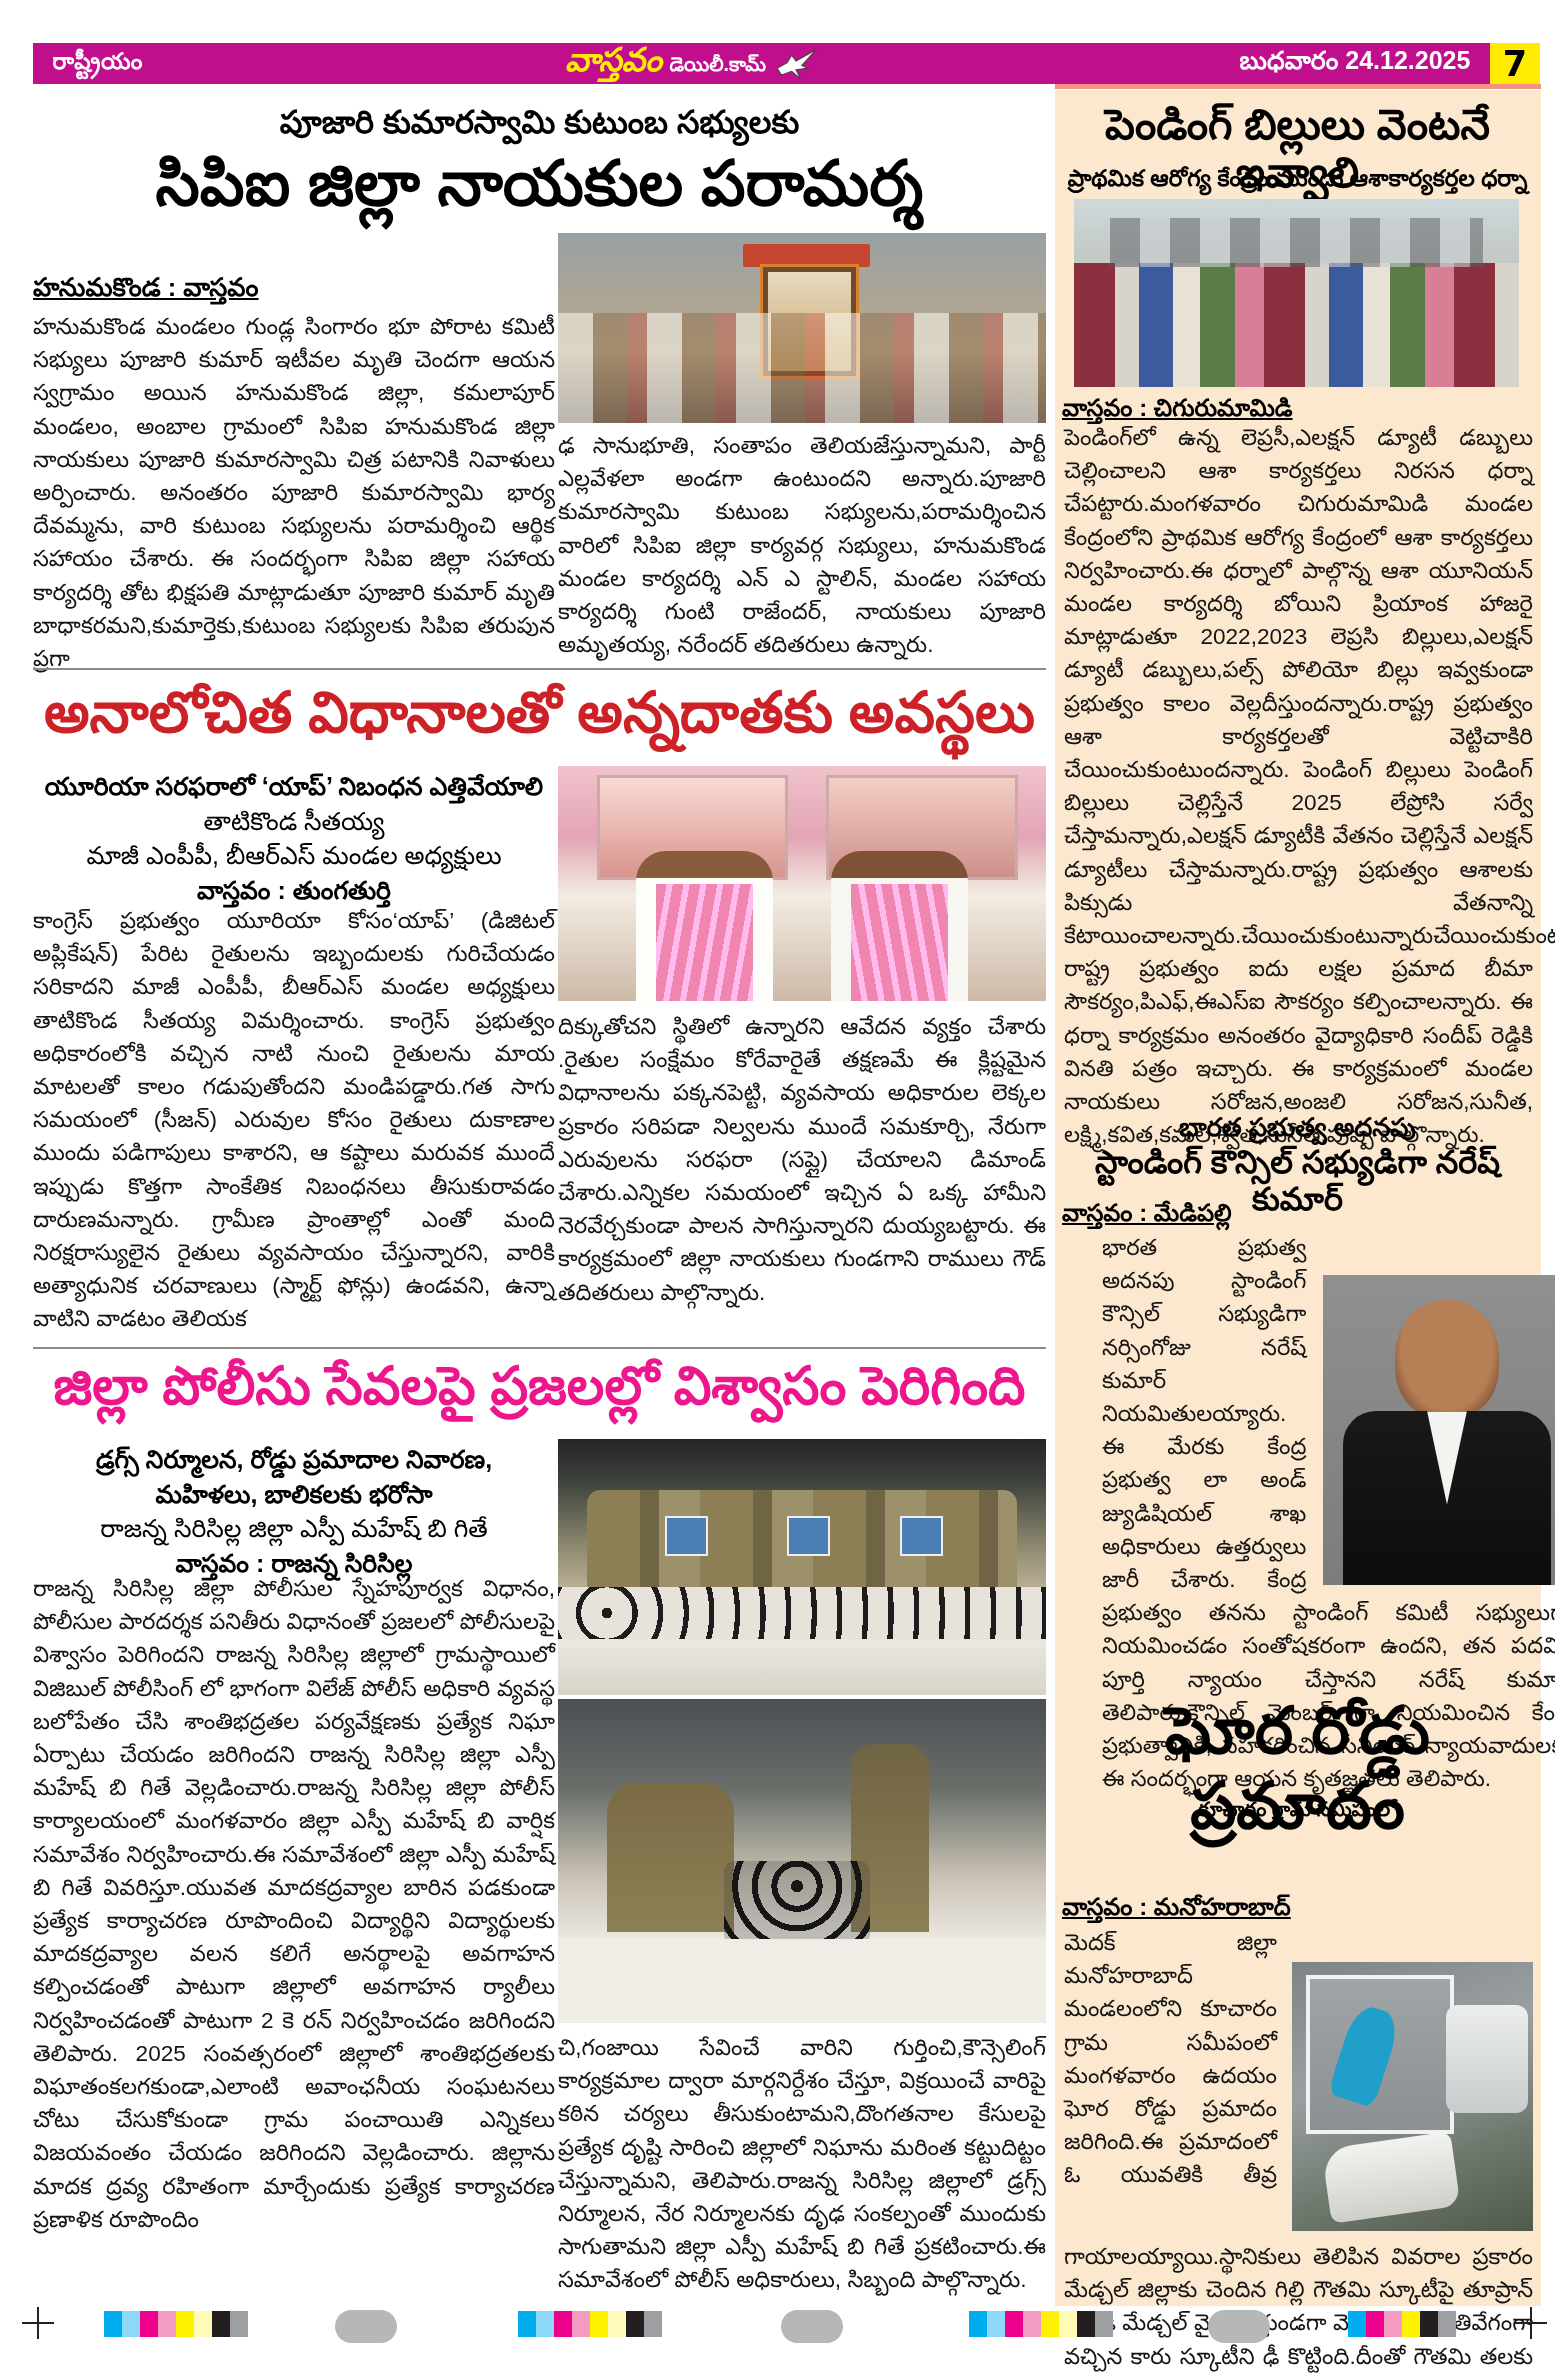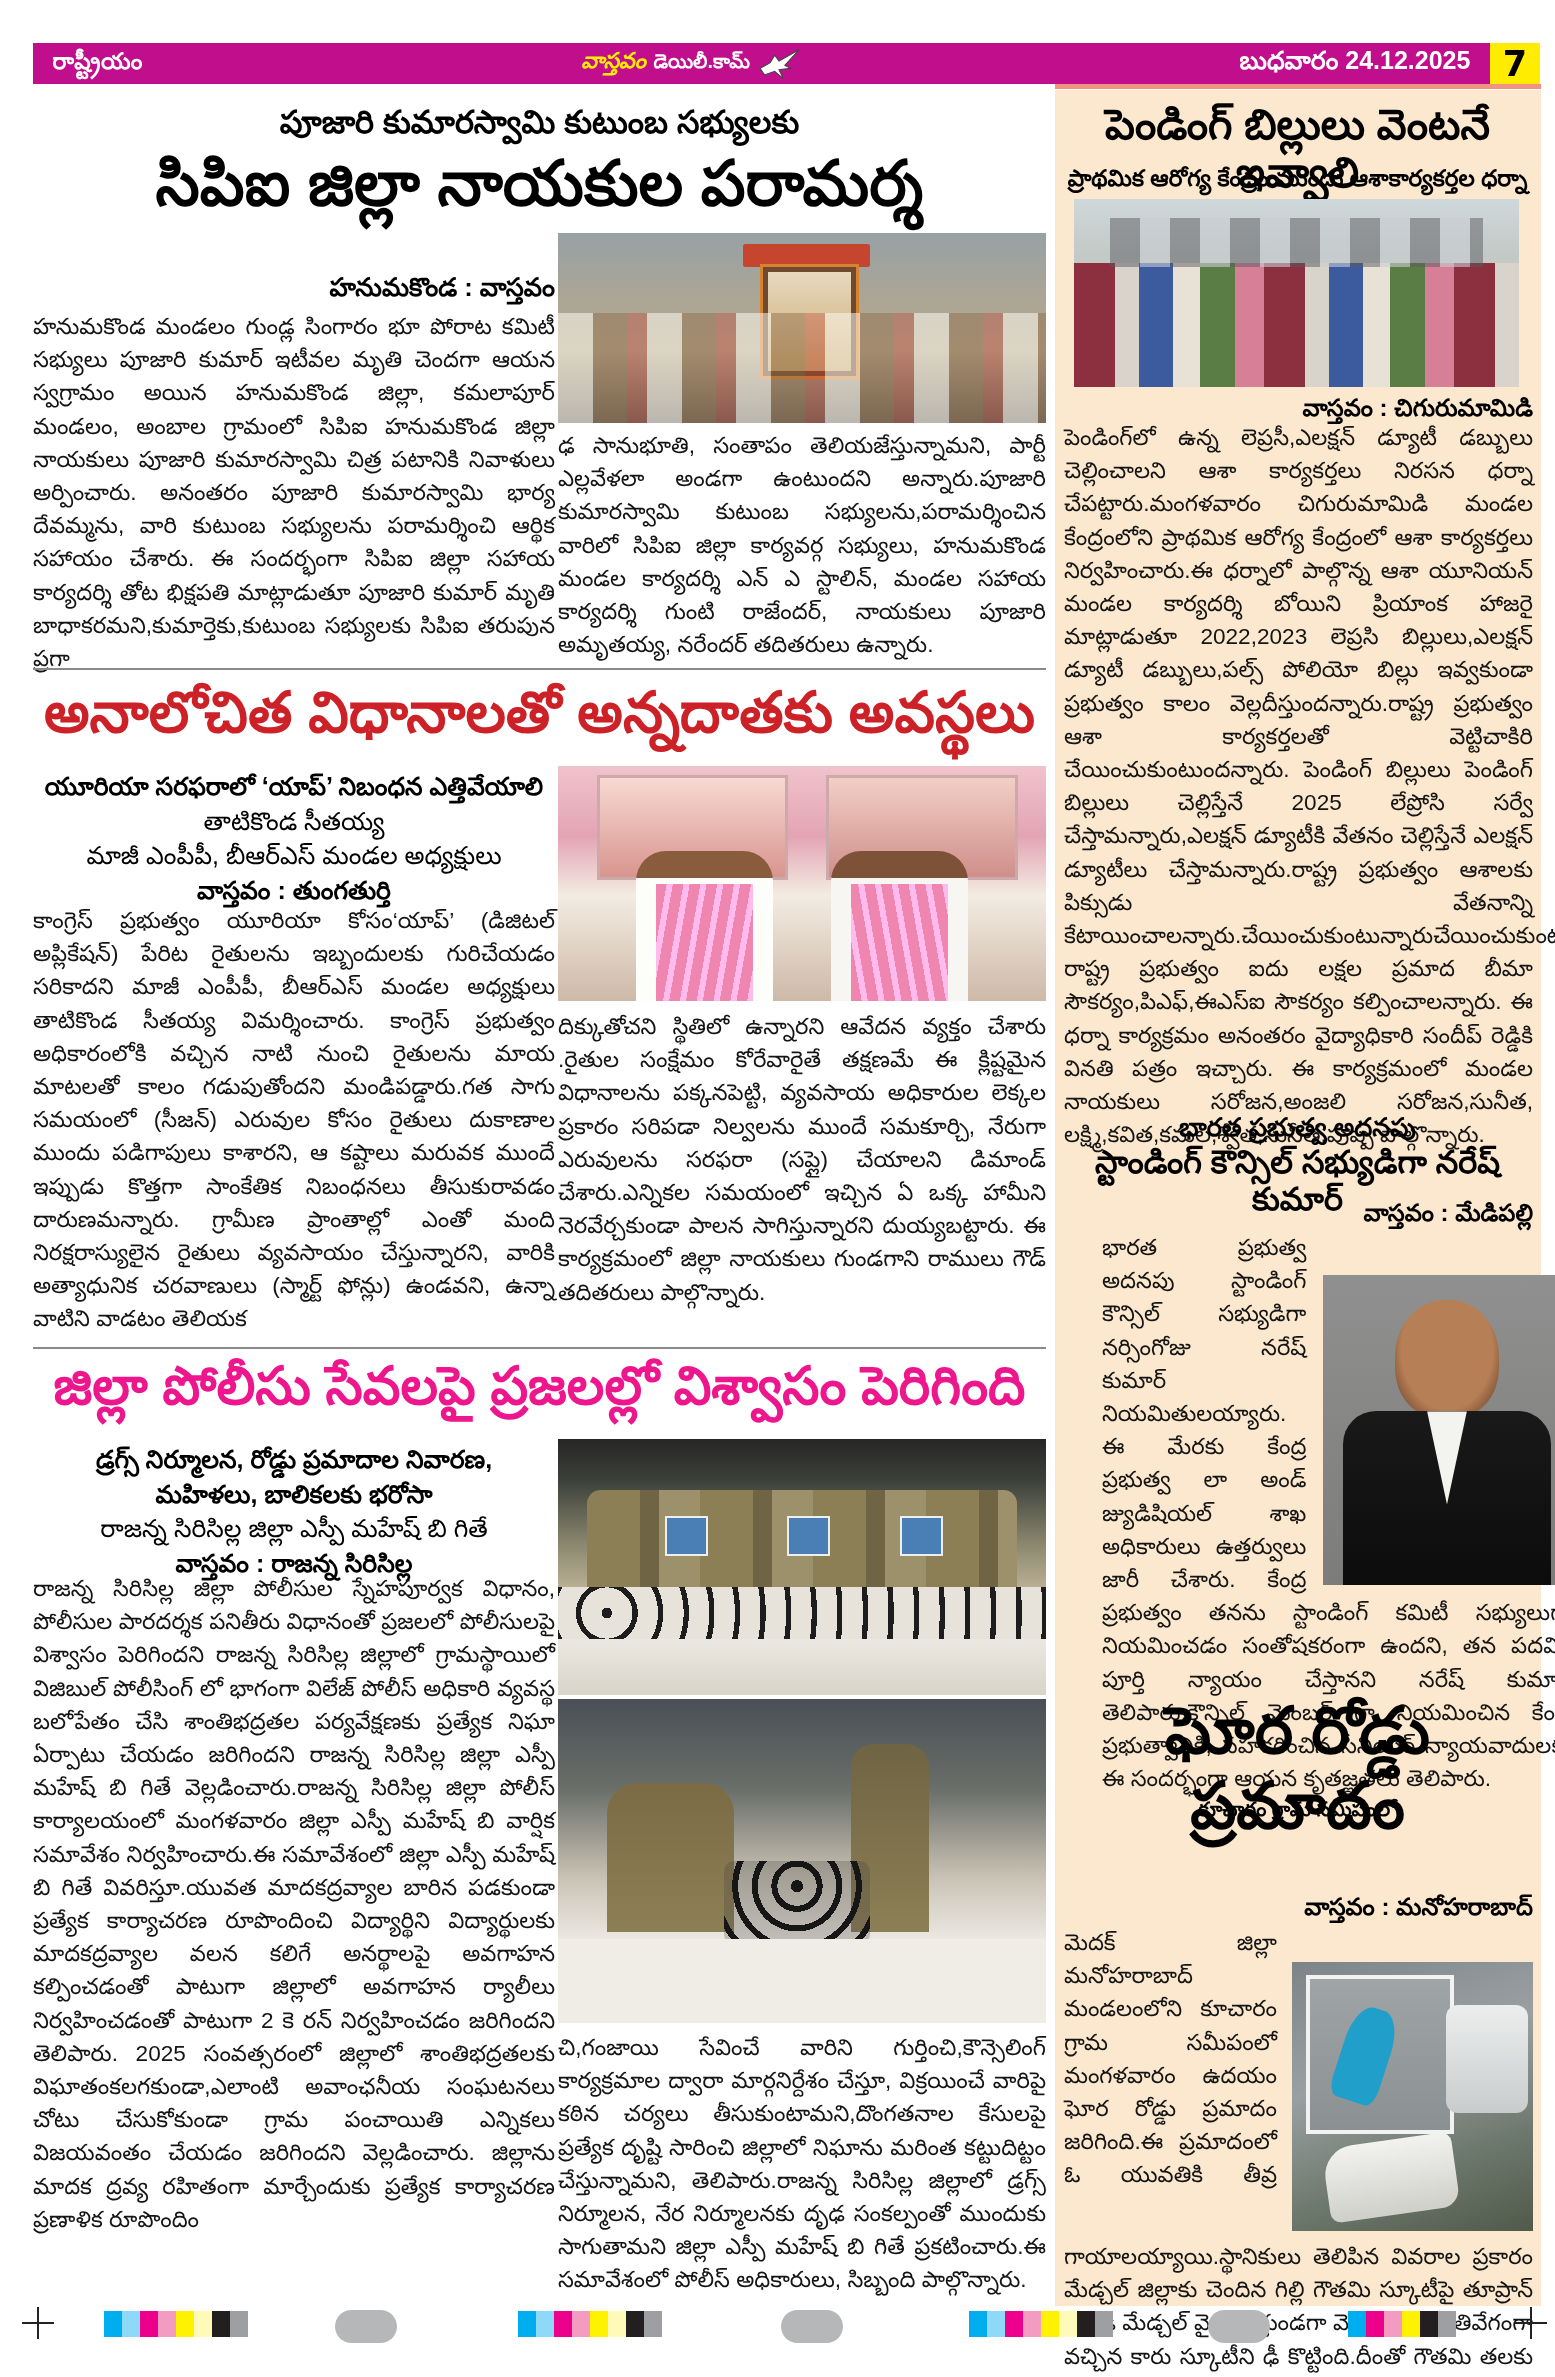--- a/index.html
+++ b/index.html
@@ -9,37 +9,37 @@
     margin:0 auto;
   }
   .abs { position:absolute; }
   
   .masthead {
     background:var(--magenta); color:#fff; display:flex; align-items:center;
     justify-content:space-between; padding:0 19.6px; box-sizing:border-box;
   }
   .mast-section { font-size:23px; font-weight:bold; letter-spacing:0.8px; }
   .mast-brand { display:flex; align-items:baseline; gap:7.5px; }
-  .brand-main { color:var(--yellow); font-size:22px; font-weight:bold; font-style:italic; }
+  .brand-main { color:var(--yellow); font-size:33px; font-weight:bold; font-style:italic; }
   .brand-suffix { color:#fff; font-size:19.6px; font-weight:bold; }
   .eagle { width:44px; height:32px; align-self:center; }
   .mast-date { font-size:25px; font-weight:bold; }
   .pagenum {
     background:var(--yellow); color:#000; display:flex; align-items:center; justify-content:center;
     font-size:35px; font-weight:bold; font-family:"DejaVu Sans", sans-serif;
   }
   .sidebar { background:var(--cream); }
   
   .kicker { font-weight:bold; text-align:center; color:#000; }
   .headline { font-weight:bold; text-align:center; color:#000; line-height:1.15; }
   .headline-red { color:var(--red); }
   .headline-pink { color:var(--pink); }
   .subhead { text-align:center; color:#000; line-height:1.38; }
   .subhead .bold { font-weight:bold; }
-  .dateline { font-weight:bold; text-align:right; color:#000; }
+  .dateline { font-weight:bold; text-align:left; color:#000;text-decoration:underline; }
   .body-text { font-size:22.6px; line-height:1.47; text-align:justify; color:#141414; }
   .rule { height:1.5px; background:#8a8a8a; }
   
   .photo { position:absolute; overflow:hidden; }
   .photo > div { position:absolute; }
   .inset { border:4.5px solid #f2f2f2; }
   
   .swatch-group { position:absolute; display:flex; }
   .swatch { width:18px; height:25.6px; }
   .pill { position:absolute; width:62px; height:33px; border-radius:16.6px; }

